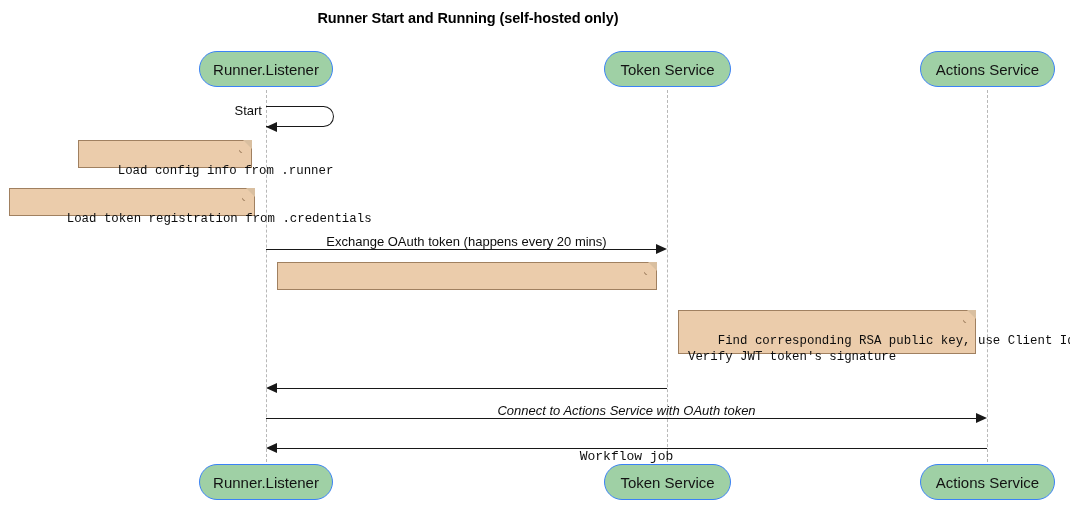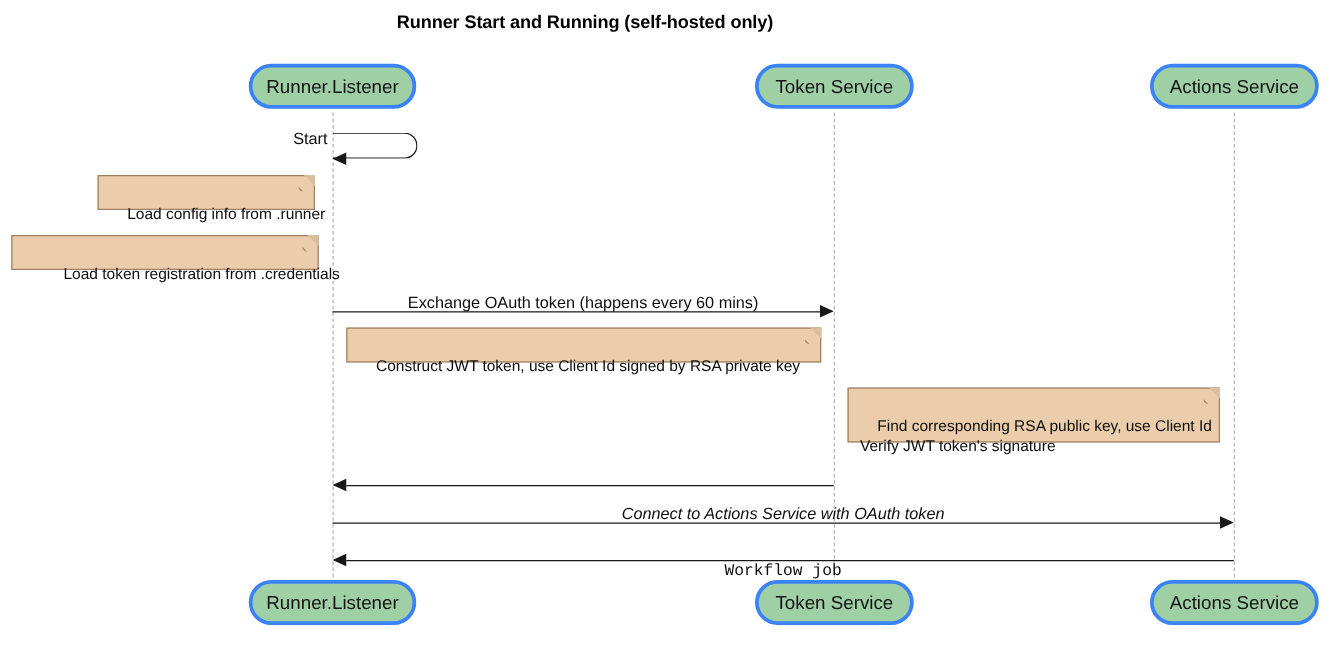--- a/index.html
+++ b/index.html
@@ -36,21 +36,21 @@
     border-left: 1px dashed #b8b8b8;
     top: 90px;
     height: 372px;
   }
   
   .participant {
     position: absolute;
     height: 36px;
     border-radius: 18px;
     background: #9FD0A5;
-    border: 3px solid #3b82f6;
+    border: 1px solid #3b82f6;
     display: flex;
     align-items: center;
     justify-content: center;
     box-sizing: border-box;
   }
   .participant span {
     font-size: 15px;
     color: #131313;
     white-space: nowrap;
   }
@@ -58,20 +58,21 @@
   .note {
     position: absolute;
     background: #EBCCAB;
     border: 1px solid #A08060;
     box-sizing: border-box;
     padding: 6px 9px 6px 9px;
     font-size: 12.4px;
     color: #0d0d0d;
     line-height: 16px;
     white-space: pre;
+    font-family: Liberation Mono, monospace;
   }
   .note .fold {
     position: absolute;
     top: -1px;
     right: -1px;
     width: 0;
     height: 0;
     border-left: 9px solid transparent;
     border-top: 9px solid #d9bfa0;
   }
@@ -173,26 +174,25 @@
     <span class="fold"></span>
     <span class="foldline"></span>
   </div>
 
   <div class="note" style="left:9px; top:188px; width:246px; height:28px;padding-left:27px;">
     <span>Load token registration from .credentials</span>
     <span class="fold"></span>
     <span class="foldline"></span>
   </div>
 
-  <div class="msg-label" style="left:266px; top:234px; width:401px;">Exchange OAuth token (happens every 60 mins)</div>
+  <div class="msg-label" style="left:266px; top:234px; width:401px;">Exchange OAuth token (happens every 20 mins)</div>
   <div class="msg-line" style="left:266px; top:249px; width:390px;"></div>
   <div class="arrow-right" style="left:656px; top:244px;"></div>
 
   <div class="note" style="left:277px; top:262px; width:380px; height:28px;">
-    <span>Construct JWT token, use Client Id signed by RSA private key</span>
     <span class="fold"></span>
     <span class="foldline"></span>
   </div>
 
   <div class="note" style="left:678px; top:310px; width:298px; height:44px;">
     <span>Find corresponding RSA public key, use Client Id
 Verify JWT token's signature</span>
     <span class="fold"></span>
     <span class="foldline"></span>
   </div>

